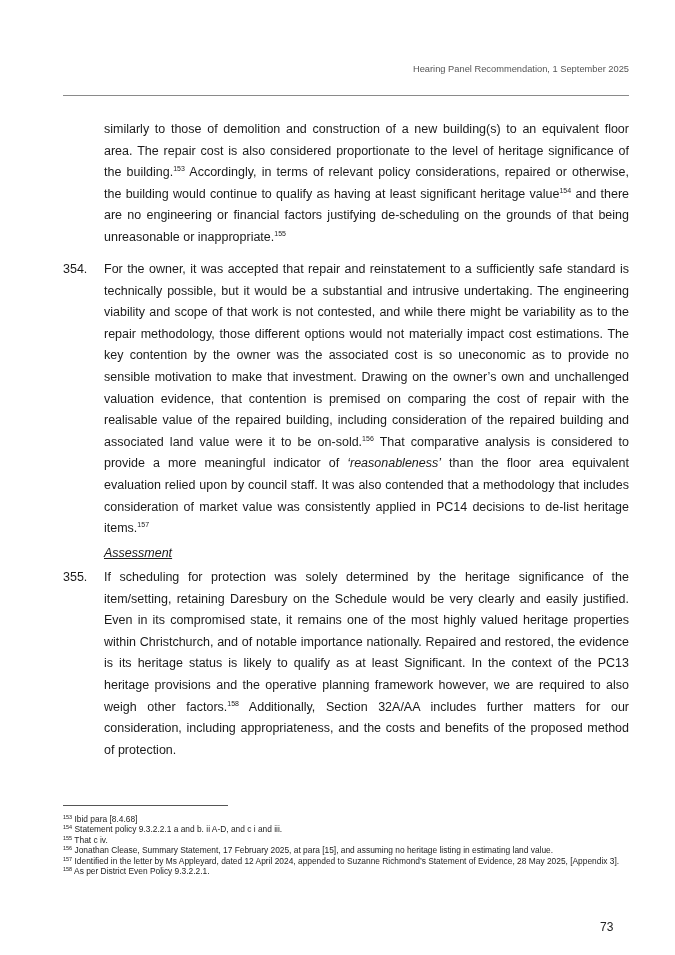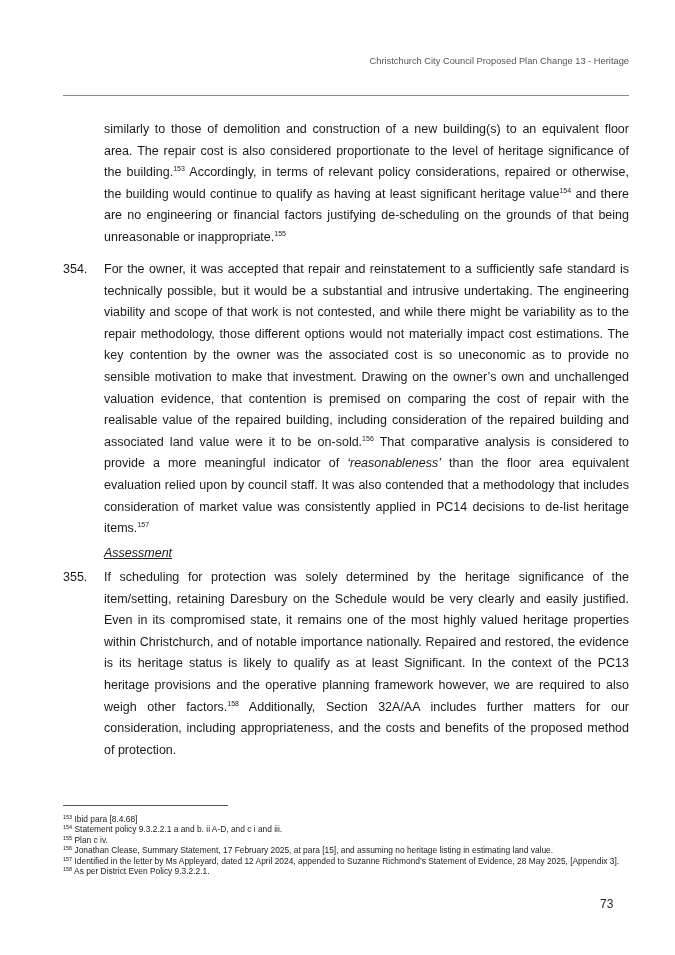--- a/index.html
+++ b/index.html
@@ -16,42 +16,42 @@
   .para .num { position: absolute; left: -41px; top: 0; }
   sup { font-size: 7px; line-height: 0; vertical-align: 5px; }
   .italic { font-style: italic; }
   .subhead { position: absolute; left: 104px; top: 533px; font-size: 12.5px; font-style: italic;
              text-decoration: underline; margin-top: 13px; }
   .fn-rule { position: absolute; left: 63px; top: 805px; width: 165px; height: 0;
              border-top: 1px solid #555555; }
   .footnotes { position: absolute; left: 63px; top: 814px; width: 560px; font-size: 8.4px;
                line-height: 10.4px; color: #222222; }
   .footnotes sup { font-size: 5.5px; vertical-align: 3px; }
-  .page-num { position: absolute; left: 600px; top: 897px; font-size: 12px; color: #222222; }
+  .page-num { position: absolute; left: 600px; top: 920px; font-size: 12px; color: #222222; }
 </style>
 </head>
 <body>
 
 <div class="header">
-  <div class="line1">Christchurch City Council Proposed Plan Change 13 - Heritage</div>
+  <div class="line2">Hearing Panel Recommendation, 1 September 2025</div>
 </div>
 <div class="header-rule"></div>
 
 <div class="para" style="left:104px; top:119px; width:525px;"><span>similarly to those of demolition and construction of a new building(s) to an equivalent floor area. The repair cost is also considered proportionate to the level of heritage significance of the building.</span><sup>153</sup><span> Accordingly, in terms of relevant policy considerations, repaired or otherwise, the building would continue to qualify as having at least significant heritage value</span><sup>154</sup><span> and there are no engineering or financial factors justifying de-scheduling on the grounds of that being unreasonable or inappropriate.</span><sup>155</sup></div>
 
 <div class="para" style="left:104px; top:259px; width:525px;"><span class="num">354.</span><span>For the owner, it was accepted that repair and reinstatement to a sufficiently safe standard is technically possible, but it would be a substantial and intrusive undertaking.  The engineering viability and scope of that work is not contested, and while there might be variability as to the repair methodology, those different options would not materially impact cost estimations.  The key contention by the owner was the associated cost is so uneconomic as to provide no sensible motivation to make that investment.  Drawing on the owner’s own and unchallenged valuation evidence, that contention is premised on comparing the cost of repair with the realisable value of the repaired building, including consideration of the repaired building and associated land value were it to be on-sold.</span><sup>156</sup><span> That comparative analysis is considered to provide a more meaningful indicator of </span><span class="italic">‘reasonableness’</span><span> than the floor area equivalent evaluation relied upon by council staff.  It was also contended that a methodology that includes consideration of market value was consistently applied in PC14 decisions to de-list heritage items.</span><sup>157</sup></div>
 
 <div class="subhead">Assessment</div>
 
 <div class="para" style="left:104px; top:567px; width:525px;"><span class="num">355.</span><span>If scheduling for protection was solely determined by the heritage significance of the item/setting, retaining Daresbury on the Schedule would be very clearly and easily justified.  Even in its compromised state, it remains one of the most highly valued heritage properties within Christchurch, and of notable importance nationally.  Repaired and restored, the evidence is its heritage status is likely to qualify as at least Significant.  In the context of the PC13 heritage provisions and the operative planning framework however, we are required to also weigh other factors.</span><sup>158</sup><span>  Additionally, Section 32A/AA includes further matters for our consideration, including appropriateness, and the costs and benefits of the proposed method of protection.</span></div>
 
 <div class="fn-rule"></div>
 
 <div class="footnotes">
   <div><sup>153</sup><span> Ibid para [8.4.68]</span></div>
   <div><sup>154</sup><span> Statement policy 9.3.2.2.1 a and b. ii A-D, and c i and iii.</span></div>
-  <div><sup>155</sup><span> Plan c iv.</span></div>
+  <div><sup>155</sup><span> That c iv.</span></div>
   <div><sup>156</sup><span> Jonathan Clease, Summary Statement, 17 February 2025, at para [15], and assuming no heritage listing in estimating land value.</span></div>
   <div><sup>157</sup><span> Identified in the letter by Ms Appleyard, dated 12 April 2024, appended to Suzanne Richmond’s Statement of Evidence, 28 May 2025, [Appendix 3].</span></div>
   <div><sup>158</sup><span> As per District Even Policy 9.3.2.2.1.</span></div>
 </div>
 
 <div class="page-num">73</div>
 
 </body></html>

